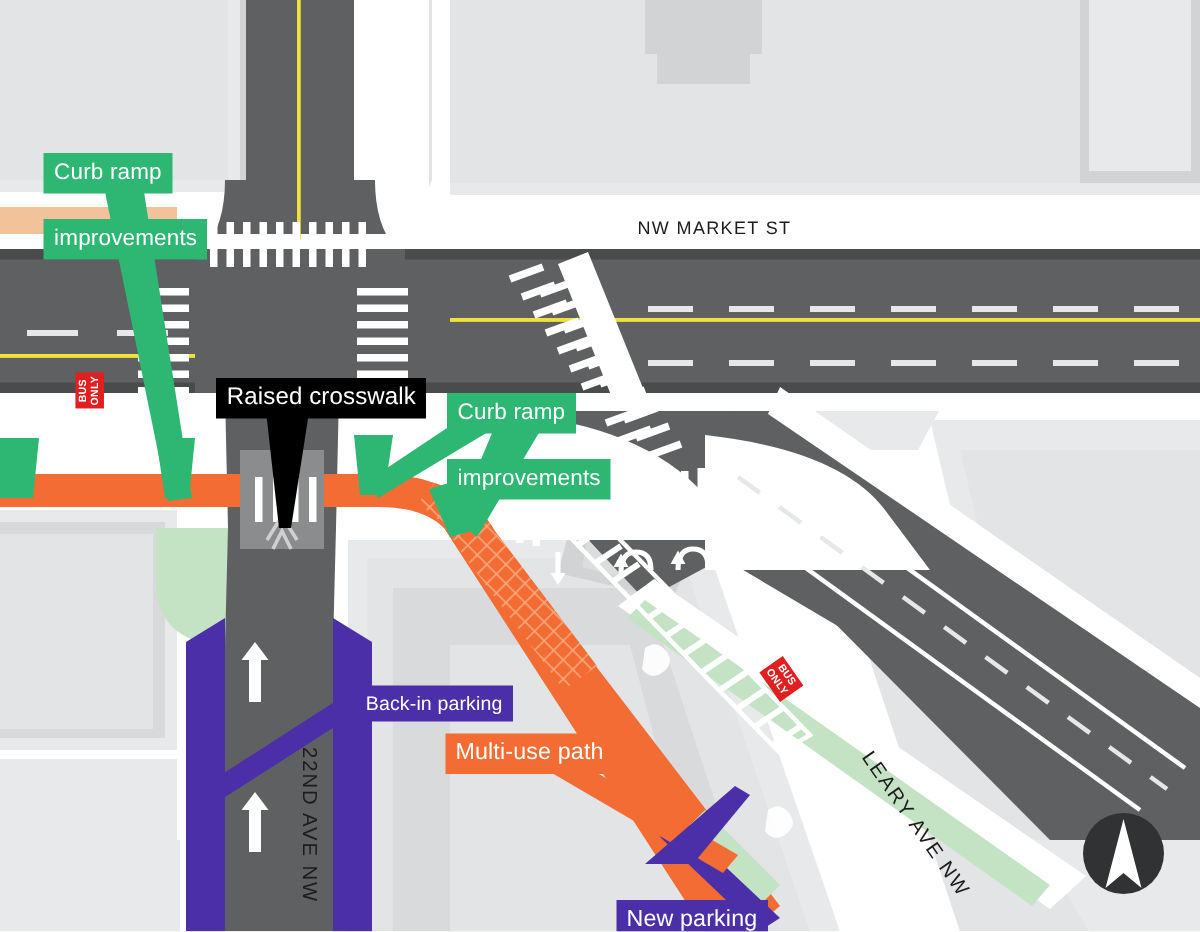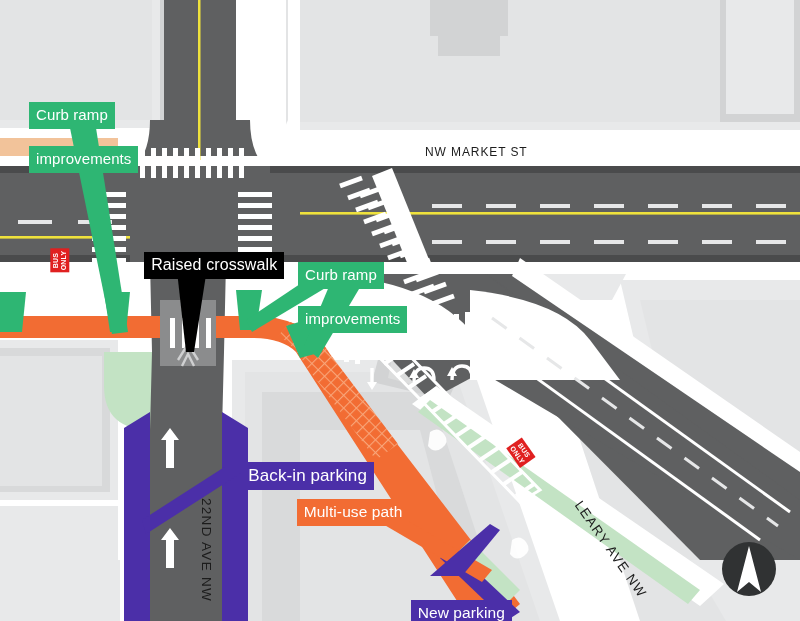--- a/index.html
+++ b/index.html
@@ -327,25 +327,25 @@
 
   <div class="callout cal-black" style="left:126px;top:233px;font-size:16px;">
     <span class="box">Raised crosswalk</span>
   </div>
 
   <div class="callout cal-green" style="left:281px;top:245px;font-size:15px;">
     <span class="box">Curb ramp</span><br>
     <span class="box">improvements</span>
   </div>
 
-  <div class="callout cal-purple" style="left:222px;top:442px;font-size:17px;">
+  <div class="callout cal-purple" style="left:222px;top:442px;font-size:13px;">
     <span class="box">Back-in parking</span>
   </div>
 
-  <div class="callout cal-orange" style="left:279px;top:481px;font-size:15.5px;">
+  <div class="callout cal-orange" style="left:279px;top:471px;font-size:15.5px;">
     <span class="box">Multi-use path</span>
   </div>
 
   <div class="callout cal-purple" style="left:393px;top:582px;font-size:15.5px;">
     <span class="box">New parking</span>
   </div>
 
   <div class="street street-lg" style="left:425px;top:145px;">NW MARKET ST</div>
 
   <div class="street street-sm" style="left:214px;top:498px;transform:rotate(90deg);transform-origin:0 0;">22ND AVE NW</div>

